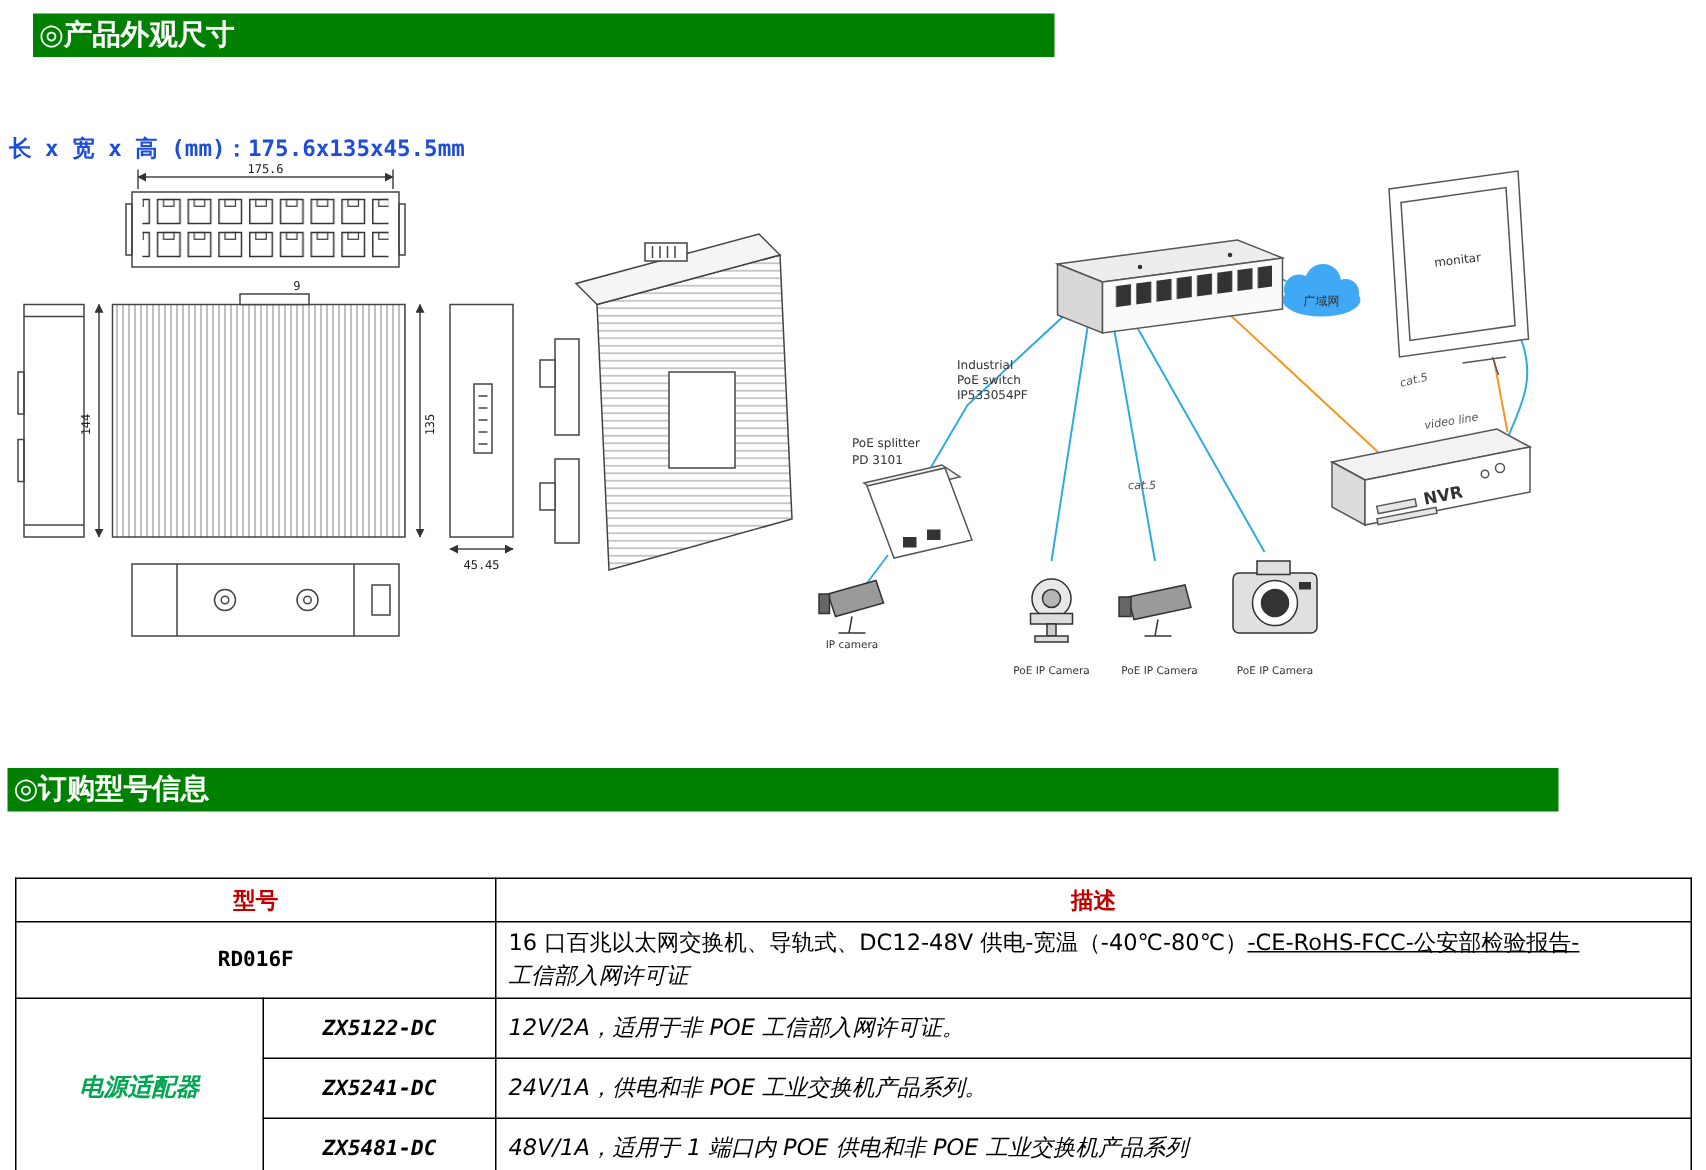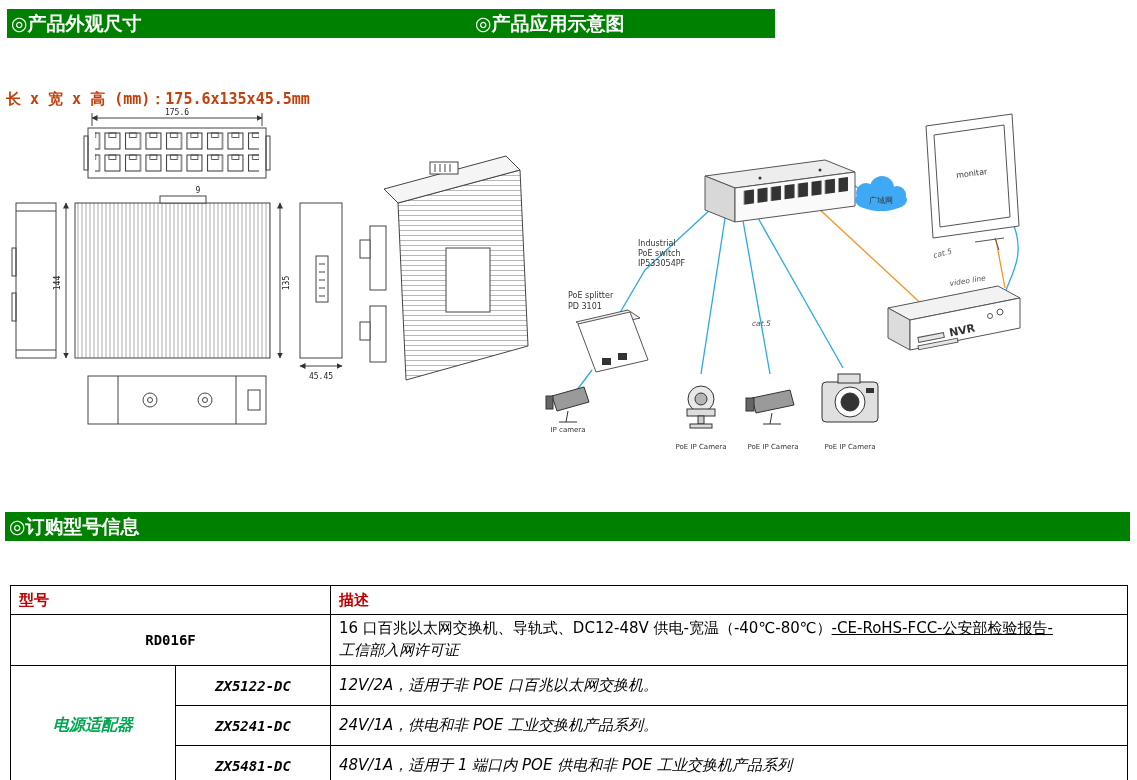--- a/index.html
+++ b/index.html
@@ -4,41 +4,41 @@
 <style>
   html,body{margin:0;padding:0;}
   body{
     width:1137px;height:780px;position:relative;background:#ffffff;
     font-family:"DejaVu Sans",sans-serif;overflow:hidden;
   }
   .greenbar{
     position:absolute;background:#008000;color:#ffffff;
     font-weight:bold;font-size:19px;line-height:29px;height:29px;
   }
-  .bar1{top:9px;left:7px;width:768px;}
+  .bar1{top:9px;left:22px;width:681px;}
   .bar1 .t1{position:absolute;left:4px;top:0;}
   .bar1 .t2{position:absolute;left:468px;top:0;}
-  .bar2{top:512px;left:5px;width:1125px;}
+  .bar2{top:512px;left:5px;width:1034px;}
   .bar2 .t1{position:absolute;left:4px;top:0;}
   .dim-note{
     position:absolute;top:90px;left:6px;
     font-family:"DejaVu Sans Mono",monospace;
-    font-weight:bold;font-size:15px;color:#c2410c;
+    font-weight:bold;font-size:15px;color:#1d4ed8;
   }
   .artwork{position:absolute;top:108px;left:0;}
 
   
   table.order{
     position:absolute;top:585px;left:10px;width:1118px;
     border-collapse:collapse;table-layout:fixed;
     font-size:15px;color:#000;
     border-bottom:2px solid #000;
   }
   table.order td{border:1px solid #000;padding:2px 8px;vertical-align:middle;}
-  td.hd{color:#c00000;font-weight:bold;height:24px;font-size:15px;}
+  td.hd{color:#c00000;font-weight:bold;text-align:center;height:24px;font-size:15px;}
   td.modelcell{
     text-align:center;font-weight:bold;
     font-family:"DejaVu Sans Mono",monospace;font-size:14px;
   }
   td.groupcell{color:#00a651;font-weight:bold;text-align:center;font-size:16px;}
   td.desccell{text-align:left;padding-left:12px;line-height:1.45;margin-left:37px;}
   tr.r-main td{height:46px;}
   tr.r-sub td{height:35px;font-style:italic;}
   .ul{text-decoration:underline;}
   .blockline{display:block;font-style:italic;}
@@ -50,21 +50,20 @@
   .clab{font-size:7px;text-anchor:middle;fill:#333;}
   .ilab{font-size:7.5px;font-style:italic;fill:#555;}
 </style>
 </head>
 <body>
 
 <div>
 
   <div class="greenbar bar1">
     <span class="t1">◎产品外观尺寸</span>
-    <span class="t2">◎产品应用示意图</span>
   </div>
 
   <div class="dim-note">长 x 宽 x 高 (mm)：175.6x135x45.5mm</div>
 
   <svg class="artwork" width="1137" height="378" viewBox="0 0 1137 378">
     <defs>
       <marker id="arr" markerWidth="8" markerHeight="8" refX="5.5" refY="3" orient="auto-start-reverse">
         <path d="M0,0 L6,3 L0,6 z" fill="#333"></path>
       </marker>
       <pattern id="ports" width="20.5" height="22" patternUnits="userSpaceOnUse">
@@ -264,21 +263,21 @@
       </tr>
       <tr class="r-main">
         <td class="modelcell" colspan="2">RD016F</td>
         <td class="desccell">
           <span>16 口百兆以太网交换机、导轨式、DC12-48V 供电-宽温（-40℃-80℃）</span><span class="ul">-CE-RoHS-FCC-公安部检验报告-</span><span class="blockline">工信部入网许可证</span>
         </td>
       </tr>
       <tr class="r-sub">
         <td class="groupcell" rowspan="3">电源适配器</td>
         <td class="modelcell">ZX5122-DC</td>
-        <td class="desccell">12V/2A，适用于非 POE 口百兆以太网交换机。</td>
+        <td class="desccell">12V/2A，适用于非 POE 工信部入网许可证。</td>
       </tr>
       <tr class="r-sub">
         <td class="modelcell">ZX5241-DC</td>
         <td class="desccell">24V/1A，供电和非 POE 工业交换机产品系列。</td>
       </tr>
       <tr class="r-sub">
         <td class="modelcell">ZX5481-DC</td>
         <td class="desccell">48V/1A，适用于 1 端口内 POE 供电和非 POE 工业交换机产品系列</td>
       </tr>
     </tbody>

